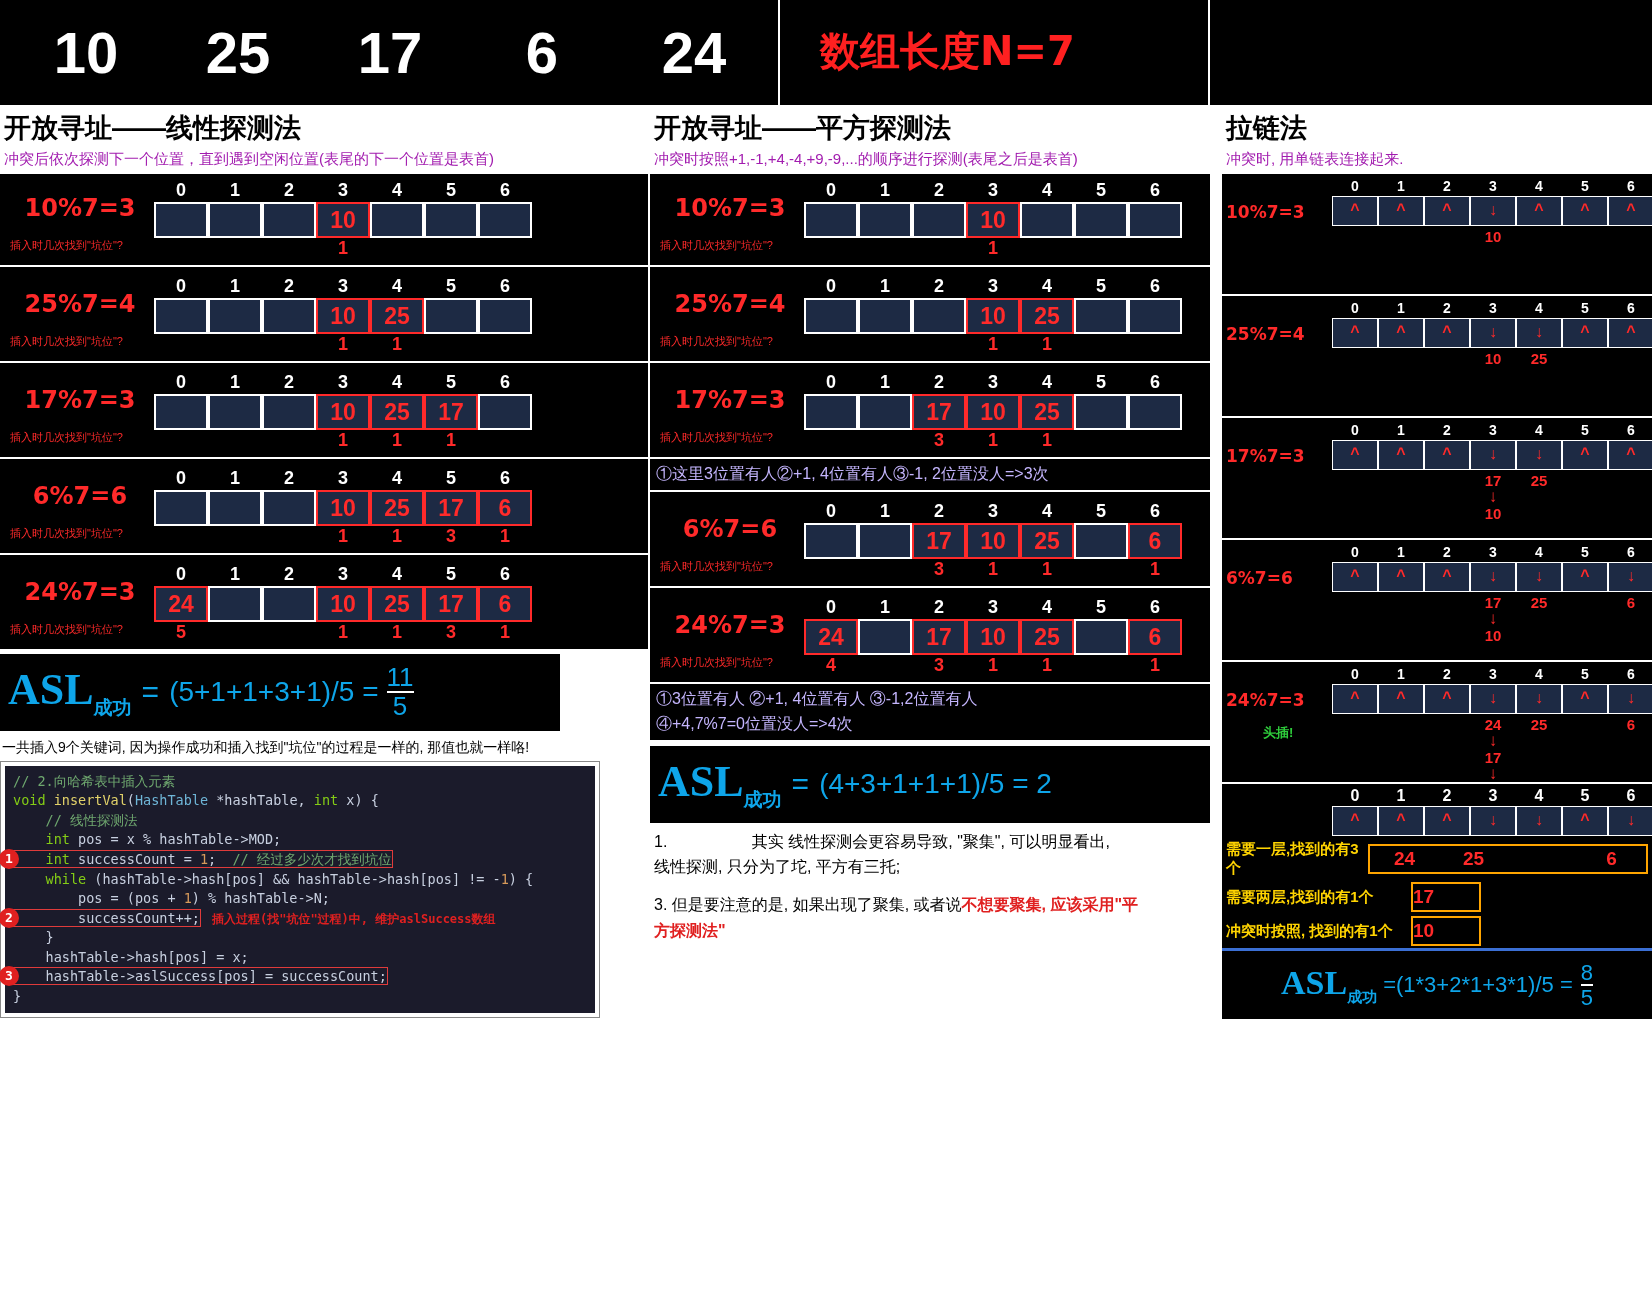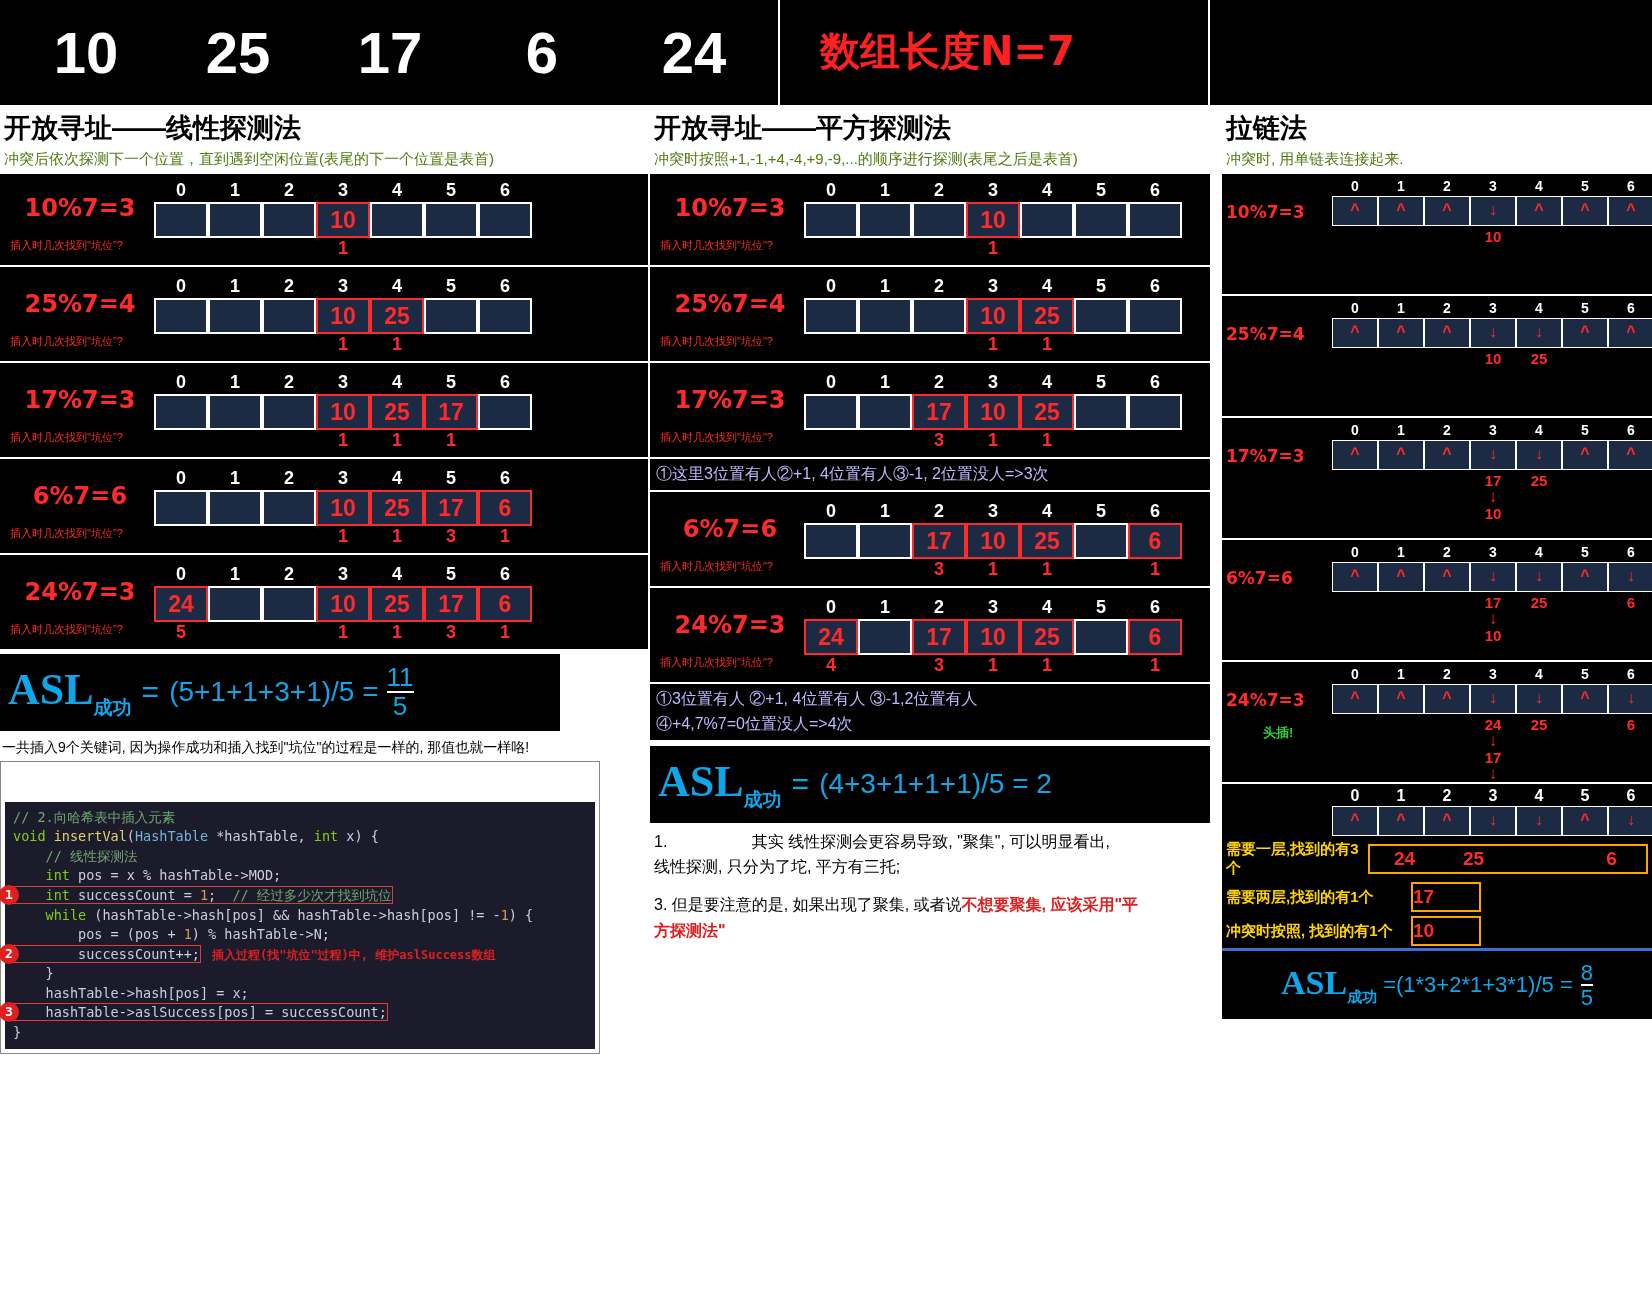--- a/index.html
+++ b/index.html
@@ -21,21 +21,21 @@
      font-family:"Liberation Serif", serif; }
   .banner .sep { position:absolute; top:0; width:2px; height:105px; background:#fff; }
 
   
   .col { position:absolute; top:110px; }
   .col1 { left:0;    width:648px; }
   .col2 { left:650px; width:560px; }
   .col3 { left:1222px; width:430px; }
 
   .coltitle { font-size:27px; font-weight:bold; color:#000; margin:0 0 4px 4px; }
-  .colsub   { font-size:15px; color:#4d7c0f; margin:0 0 6px 4px; line-height:1.2; }
+  .colsub   { font-size:15px; color:#a21caf; margin:0 0 6px 4px; line-height:1.2; }
 
   .panel { background:#000; color:#fff; }
 
   
   .block { background:#000; padding:4px 6px 2px 6px; position:relative; }
   .blockrow { display:flex; align-items:center; }
   .keylabel { color:#ff2a2a; font-size:24px; font-weight:bold; width:148px; text-align:center;
      font-family:"DejaVu Sans", sans-serif; }
   .cells { display:flex; }
   .cellcol { width:54px; }
@@ -56,21 +56,21 @@
   .asl-sub { font-size:19px; font-weight:bold; vertical-align:sub; }
   .asl-eq { font-size:30px; margin:0 10px; }
   .asl-expr { font-size:28px; }
   .frac { display:inline-block; text-align:center; font-size:26px; line-height:1.05; vertical-align:middle; margin-left:8px;}
   .frac .den { border-top:2px solid #fff; }
 
   
   .capnote { font-size:14px; color:#000; margin:8px 0 4px 2px; }
   .codewrap { width:600px; border:1px solid #888; background:#fff; padding:4px; }
   .code { background:#1b1b2b; color:#c8d0e0; font-family:"DejaVu Sans Mono", monospace;
-     font-size:13.5px; line-height:1.45; padding:6px 8px; position:relative; white-space:pre;margin-top:36px; }
+     font-size:13.5px; line-height:1.45; padding:6px 8px; position:relative; white-space:pre; }
   .c-com { color:#6fa86f; }
   .c-kw  { color:#84cc16; }
   .c-ty  { color:#6fb6d8; }
   .c-fn  { color:#e2d26a; }
   .c-num { color:#d79a5a; }
   .box-red { outline:1.5px solid #e03b3b; }
   .bullet { position:absolute; left:-2px; width:20px; height:20px; border-radius:50%; background:#e02020;
      color:#fff; font-size:13px; font-weight:bold; text-align:center; line-height:20px; }
   .redlabel { color:#e02020; font-weight:bold; }
 

